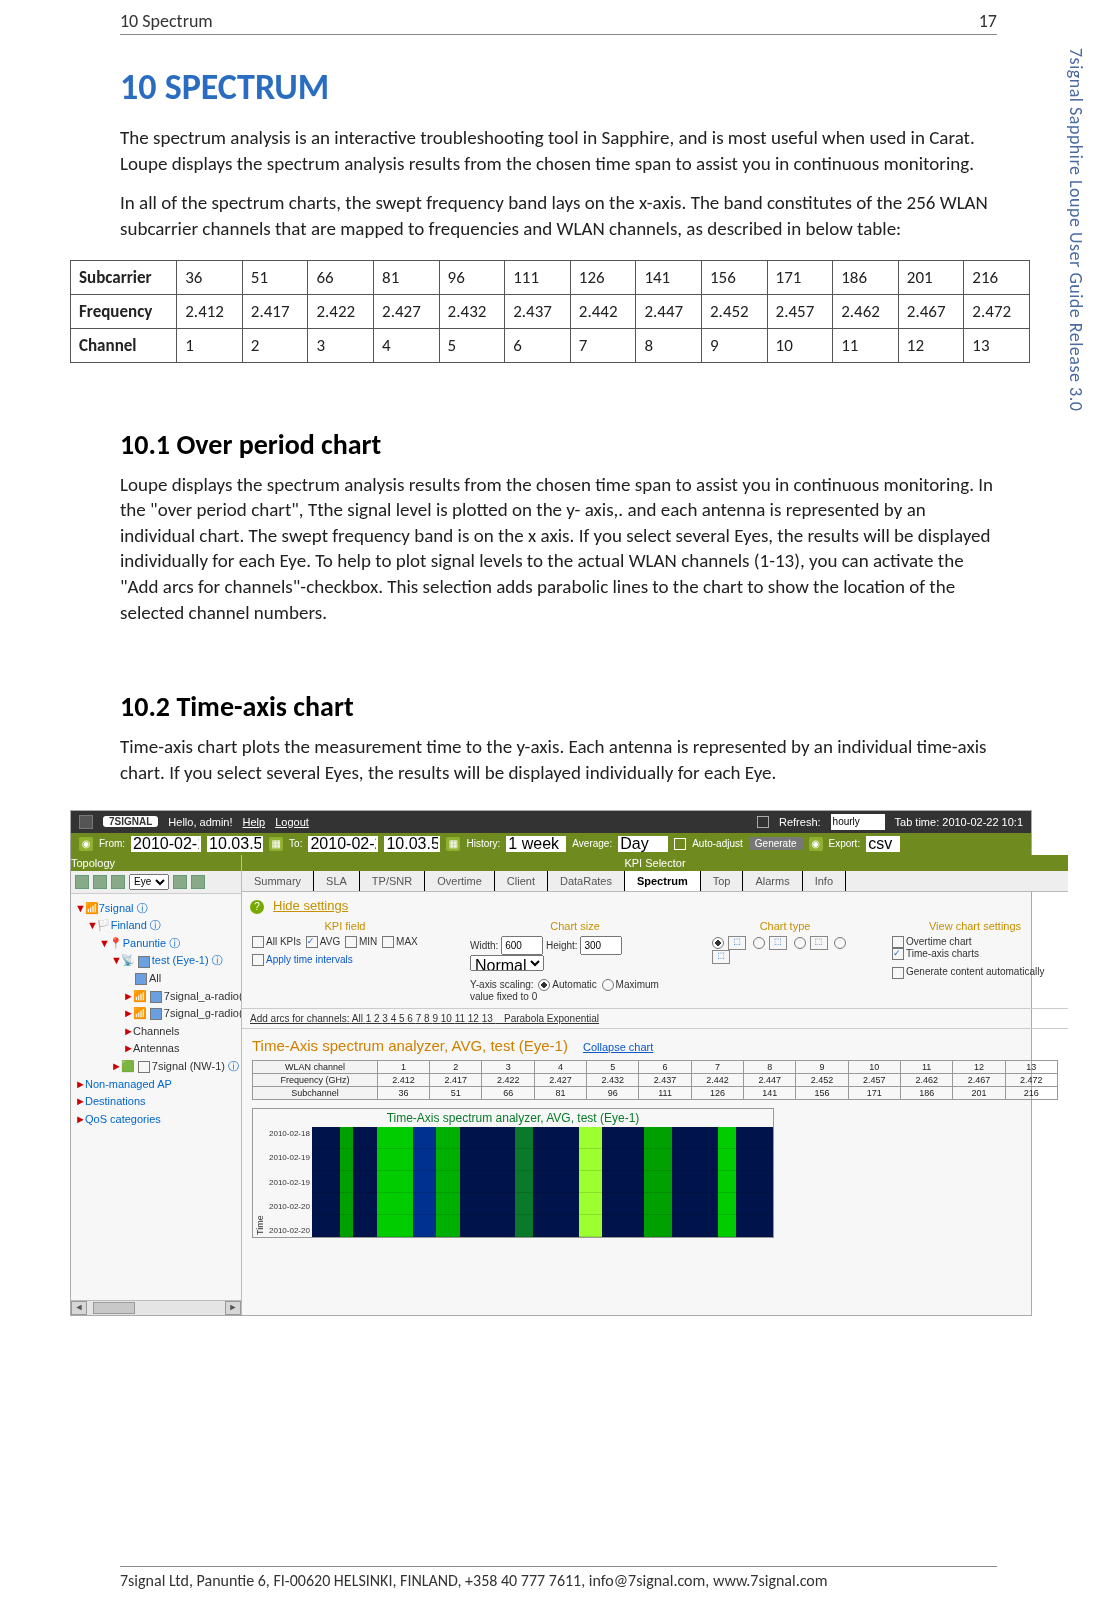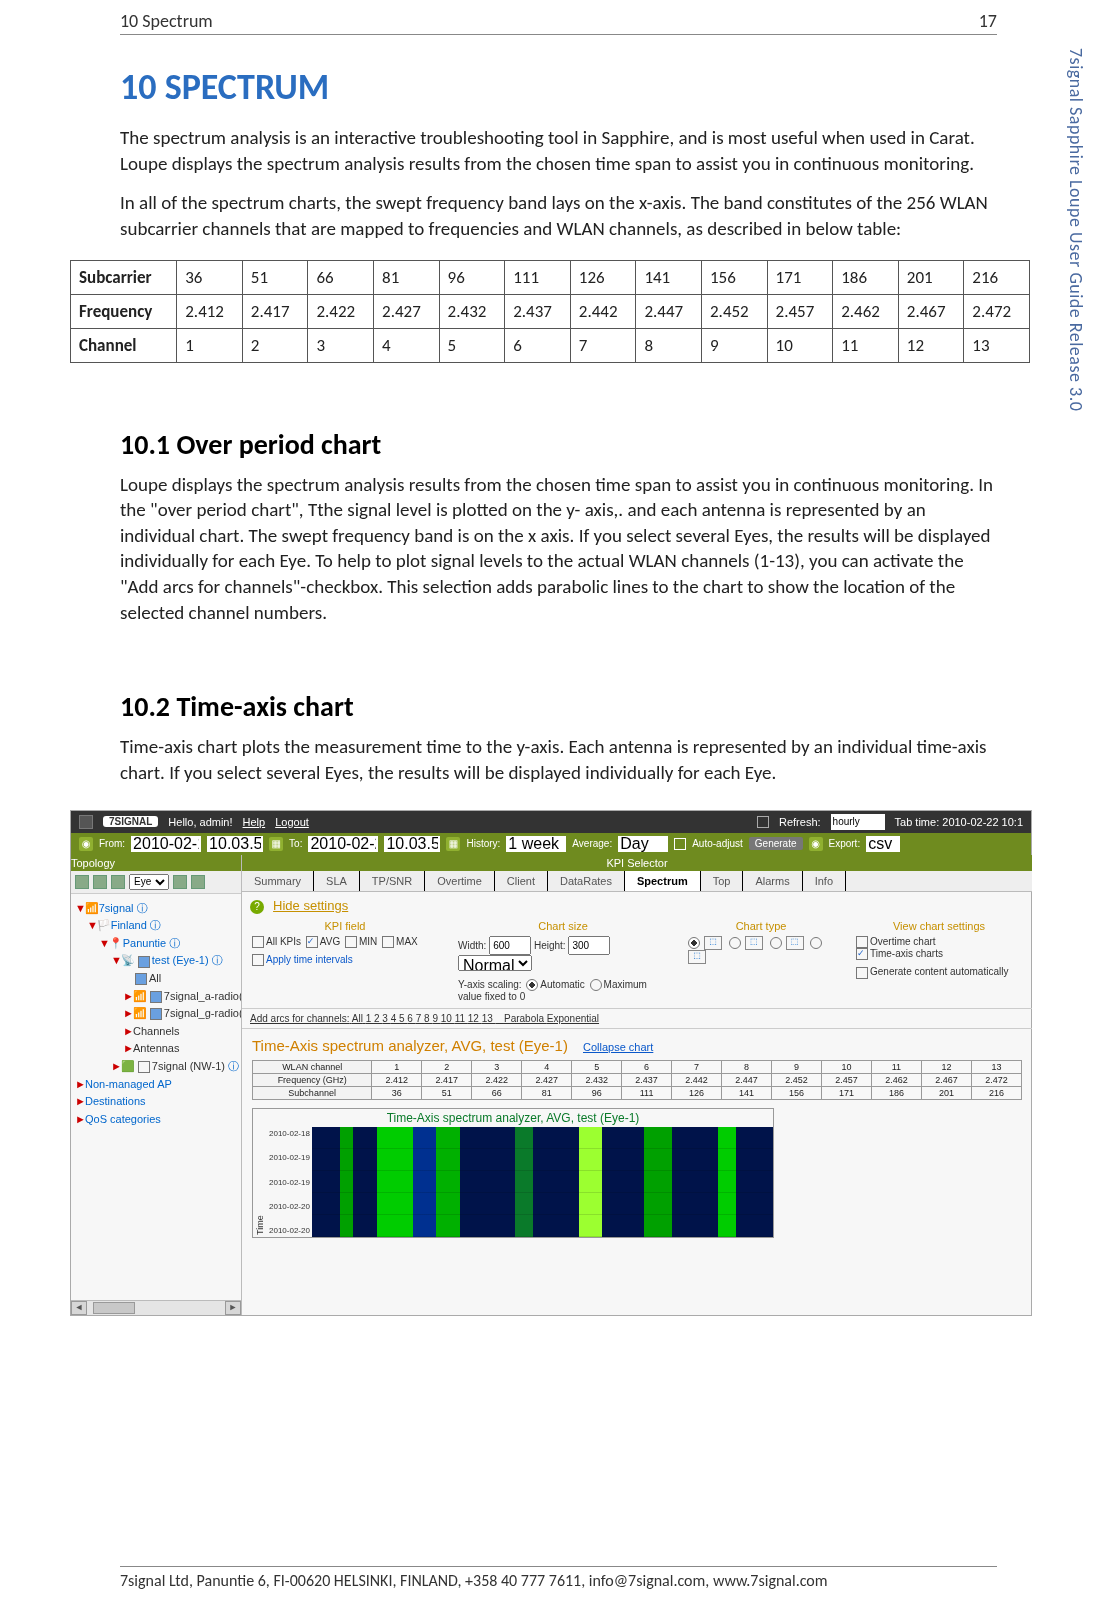--- a/index.html
+++ b/index.html
@@ -37,21 +37,21 @@
   .ss-tree .cb{display:inline-block;width:10px;height:10px;border:1px solid #777;vertical-align:middle;margin-right:2px;}
   .ss-tree .cb.ck{background:#6aa0e0;}
   .ss-right{flex:1;display:flex;flex-direction:column;}
   .ss-right .hdr{background:#6f8b1f;color:#fff;text-align:center;padding:2px 0;font-size:11px;}
   .ss-tabs{display:flex;background:#eee;border-bottom:1px solid #bbb;}
   .ss-tabs .tab{padding:4px 12px;font-size:11px;color:#555;border-right:1px solid #000000;}
   .ss-tabs .tab.active{background:#fff;font-weight:700;color:#000;}
   .ss-settings{padding:6px 8px;border-bottom:1px solid #ccc;}
   .ss-settings .hide{color:#c69000;text-decoration:underline;font-size:13px;}
   .ss-settings .qicon{display:inline-block;width:14px;height:14px;border-radius:7px;background:#7a0;color:#fff;text-align:center;line-height:14px;font-size:10px;margin-right:6px;}
-  .ss-grid{display:flex;gap:18px;margin-top:6px;font-size:10px;color:#333;}
+  .ss-grid{display:flex;gap:30px;margin-top:6px;font-size:10px;color:#333;}
   .ss-grid .col h4{color:#c69000;font-size:11px;margin:0 0 4px 0;font-weight:400;text-align:center;}
   .ss-grid label{white-space:nowrap;}
   .ss-grid .cbx{display:inline-block;width:10px;height:10px;border:1px solid #777;vertical-align:middle;margin:0 2px;}
   .ss-grid .cbx.ck::after{content:"✓";color:#2266cc;font-size:9px;position:relative;top:-2px;left:0;}
   .ss-grid .cbx.ck{}
   .ss-grid input.num{width:34px;height:13px;font-size:10px;}
   .ss-grid select{font-size:16px;height:16px;}
   .ss-grid .radio{display:inline-block;width:10px;height:10px;border:1px solid #777;border-radius:6px;vertical-align:middle;margin:0 2px;}
   .ss-grid .radio.ck{background:radial-gradient(circle,#333 0 40%,#fff 41% 100%);}
   .ss-chartrow{padding:4px 8px;font-size:10px;color:#333;border-bottom:1px solid #ccc;text-decoration:underline;}

